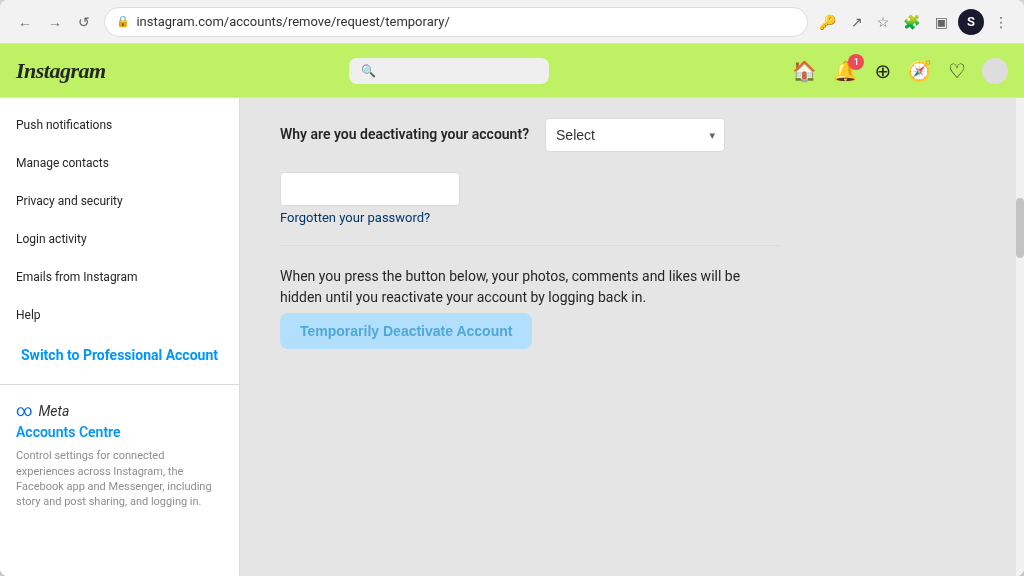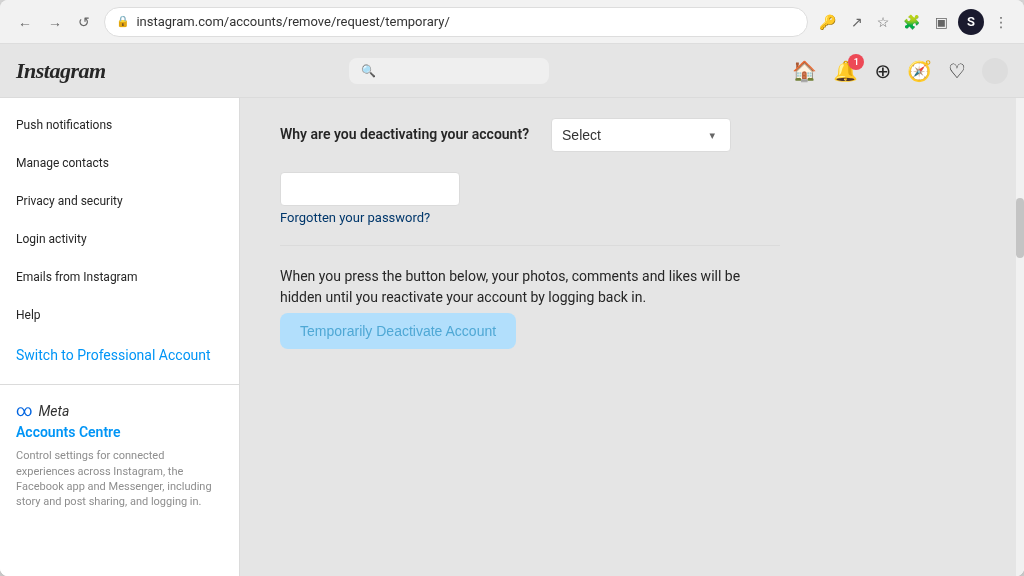--- a/index.html
+++ b/index.html
@@ -103,21 +103,21 @@
     .page-content {
       flex: 1;
       background: white;
       overflow: hidden;
       display: flex;
       flex-direction: column;
     }
 
     
     .ig-header {
-      background: #e5e5e5;
+      background: #bef264;
       border-bottom: 1px solid #dbdbdb;
       padding: 0 16px;
       height: 54px;
       display: flex;
       align-items: center;
       justify-content: space-between;
       flex-shrink: 0;
     }
 
     .ig-logo {
@@ -210,22 +210,23 @@
       font-size: 12px;
       display: flex;
       align-items: center;
       gap: 10px;
     }
 
     .sidebar-link {
       padding: 12px 16px;
       color: #0095f6;
       font-size: 14px;
-      font-weight: 400;
-      cursor: pointer;
+      font-weight: 700;
+      cursor: pointer;
+      text-align: center;
       line-height: 1.3;
     }
 
     .meta-section {
       padding: 16px;
       border-top: 1px solid #dbdbdb;
       margin-top: 8px;
     }
 
     .meta-logo {
@@ -304,21 +305,20 @@
       -webkit-appearance: none;
       width: 100%;
       padding: 8px 32px 8px 10px;
       border: 1px solid #dbdbdb;
       border-radius: 4px;
       background: white;
       font-size: 14px;
       color: #333;
       cursor: pointer;
       outline: none;
-      margin-left: 6px;
     }
 
     .select-arrow {
       position: absolute;
       right: 10px;
       top: 50%;
       transform: translateY(-50%);
       pointer-events: none;
       color: #666;
       font-size: 11px;
@@ -355,21 +355,21 @@
       margin-bottom: 5px;
     }
 
     .deactivate-btn {
       background: #b2dffc;
       color: #fff;
       border: none;
       border-radius: 8px;
       padding: 10px 20px;
       font-size: 14px;
-      font-weight: 400;
+      font-weight: 700;
       cursor: pointer;
       color: #4fa8d5;
     }
 
     
     .main-content::-webkit-scrollbar { width: 8px; }
     .main-content::-webkit-scrollbar-track { background: #f1f1f1; }
     .main-content::-webkit-scrollbar-thumb { background: #c4c4c4; border-radius: 4px; }
 
     .right-scrollbar {

